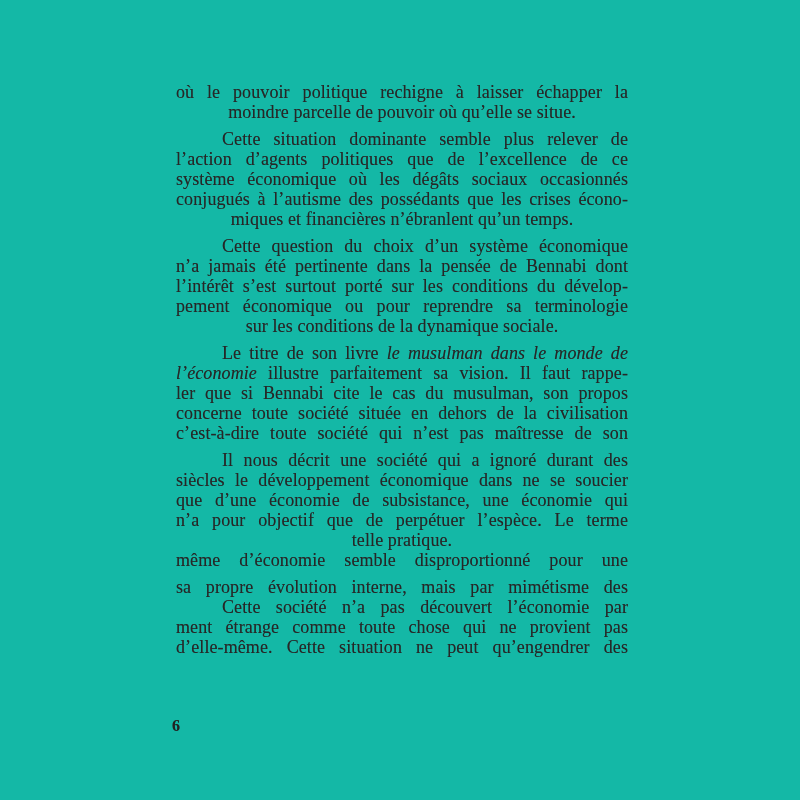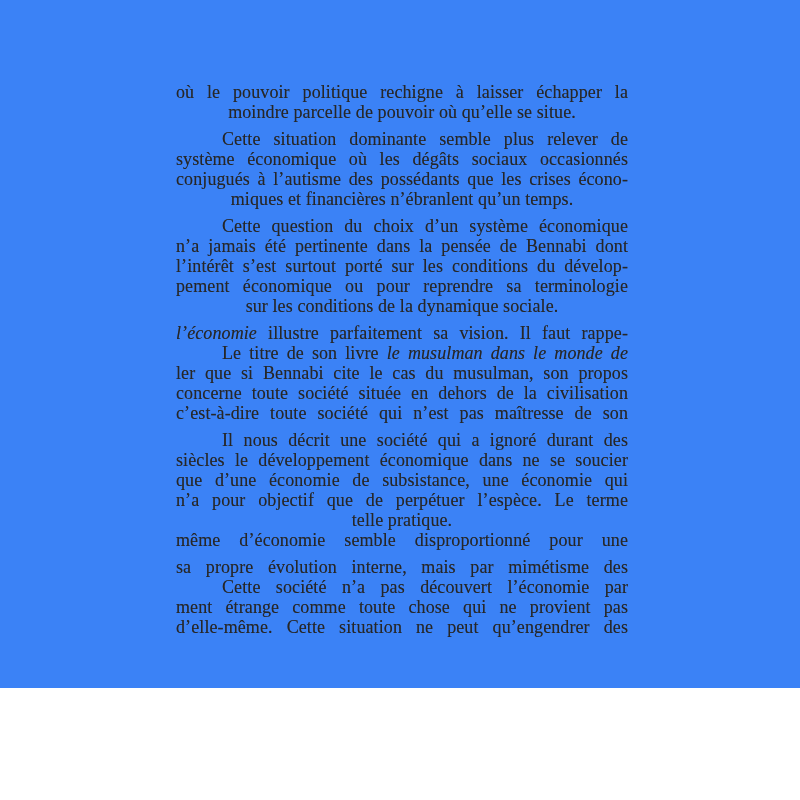--- a/index.html
+++ b/index.html
@@ -3,22 +3,22 @@
 <meta charset="utf-8">
 <style>
   html, body {
     margin: 0;
     padding: 0;
     background: #ffffff;
   }
   .page {
     position: relative;
     width: 800px;
-    height: 688px;
-    background: #3b82f6;
+    height: 800px;
+    background: #14b8a6;
     overflow: hidden;
     font-family: "Liberation Serif", serif;
   }
   .text-block {
     position: absolute;
     left: 176px;
     top: 82px;
     width: 452px;
     color: #272727;
     font-size: 18px;
@@ -56,34 +56,35 @@
 <body>
 
 <div class="page">
   <div class="text-block">
       <div class="para">
         <div class="line j"><span>où le pouvoir politique rechigne à laisser échapper la</span></div>
         <div class="line"><span>moindre parcelle de pouvoir où qu’elle se situe.</span></div>
       </div>
       <div class="para">
         <div class="line j ind"><span>Cette situation dominante semble plus relever de</span></div>
+        <div class="line j"><span>l’action d’agents politiques que de l’excellence de ce</span></div>
         <div class="line j"><span>système économique où les dégâts sociaux occasionnés</span></div>
         <div class="line j"><span>conjugués à l’autisme des possédants que les crises écono-</span></div>
         <div class="line"><span>miques et financières n’ébranlent qu’un temps.</span></div>
       </div>
       <div class="para">
         <div class="line j ind"><span>Cette question du choix d’un système économique</span></div>
         <div class="line j"><span>n’a jamais été pertinente dans la pensée de Bennabi dont</span></div>
         <div class="line j"><span>l’intérêt s’est surtout porté sur les conditions du dévelop-</span></div>
         <div class="line j"><span>pement économique ou pour reprendre sa terminologie</span></div>
         <div class="line"><span>sur les conditions de la dynamique sociale.</span></div>
       </div>
       <div class="para">
+        <div class="line j ind"><span>Le titre de son livre </span><span class="it">le musulman dans le monde de</span></div>
         <div class="line j"><span class="it">l’économie</span><span> illustre parfaitement sa vision. Il faut rappe-</span></div>
-        <div class="line j ind"><span>Le titre de son livre </span><span class="it">le musulman dans le monde de</span></div>
         <div class="line j"><span>ler que si Bennabi cite le cas du musulman, son propos</span></div>
         <div class="line j"><span>concerne toute société située en dehors de la civilisation</span></div>
         <div class="line j"><span>c’est-à-dire toute société qui n’est pas maîtresse de son</span></div>
       </div>
       <div class="para">
         <div class="line j ind"><span>Il nous décrit une société qui a ignoré durant des</span></div>
         <div class="line j"><span>siècles le développement économique dans ne se soucier</span></div>
         <div class="line j"><span>que d’une économie de subsistance, une économie qui</span></div>
         <div class="line j"><span>n’a pour objectif que de perpétuer l’espèce. Le terme</span></div>
         <div class="line"><span>telle pratique.</span></div>

